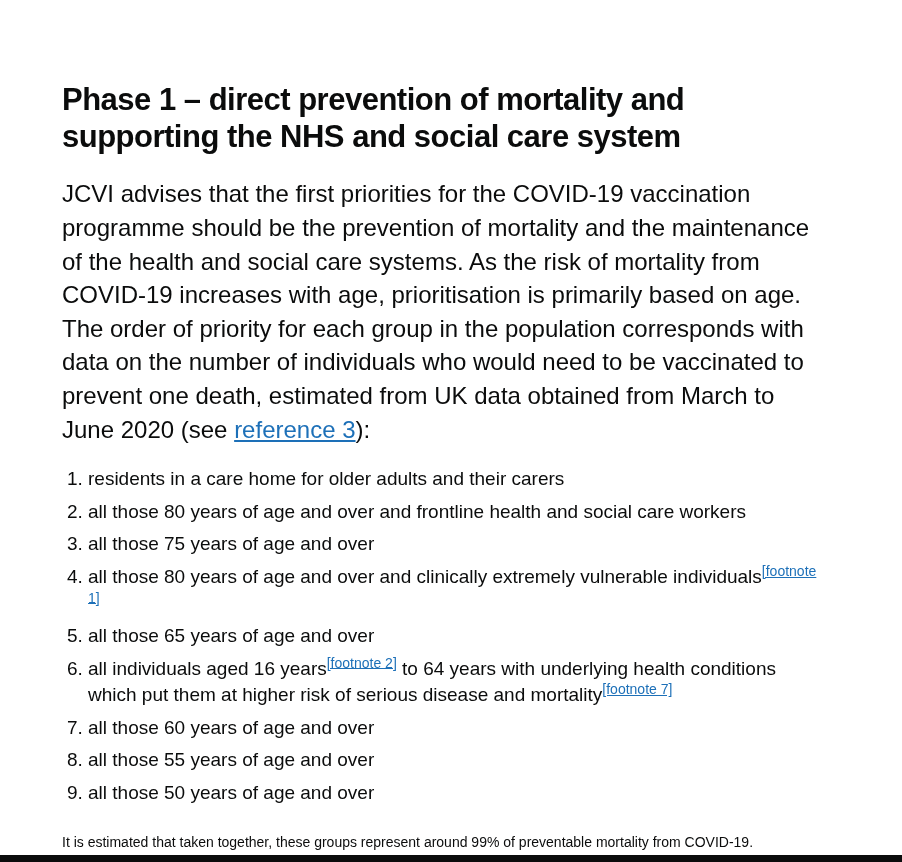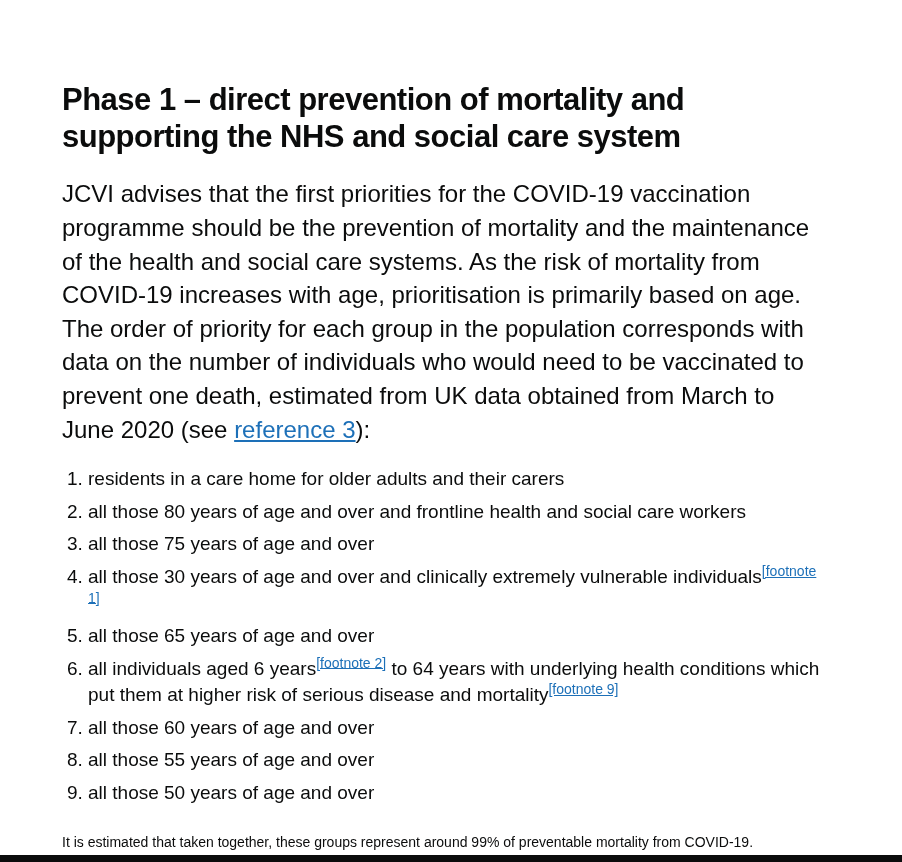--- a/index.html
+++ b/index.html
@@ -94,23 +94,23 @@
 
 
     <h2 class="section-heading">Phase 1 – direct prevention of mortality and supporting the NHS and social care system</h2>
 
     <p class="body-text"><span>JCVI advises that the first priorities for the COVID-19 vaccination programme should be the prevention of mortality and the maintenance of the health and social care systems. As the risk of mortality from COVID-19 increases with age, prioritisation is primarily based on age. The order of priority for each group in the population corresponds with data on the number of individuals who would need to be vaccinated to prevent one death, estimated from UK data obtained from March to June 2020 (see </span><a class="text-link">reference 3</a><span>):</span></p>
 
     <ol class="priority-list">
       <li><span>residents in a care home for older adults and their carers</span></li>
       <li><span>all those 80 years of age and over and frontline health and social care workers</span></li>
       <li><span>all those 75 years of age and over</span></li>
-      <li><span>all those 30 years of age and over and clinically extremely vulnerable individuals</span><sup class="footnote-ref"><a>[footnote 1]</a></sup></li>
+      <li><span>all those 80 years of age and over and clinically extremely vulnerable individuals</span><sup class="footnote-ref"><a>[footnote 1]</a></sup></li>
       <li><span>all those 65 years of age and over</span></li>
-      <li><span>all individuals aged 6 years</span><sup class="footnote-ref"><a>[footnote 2]</a></sup><span> to 64 years with underlying health conditions which put them at higher risk of serious disease and mortality</span><sup class="footnote-ref"><a>[footnote 9]</a></sup></li>
+      <li><span>all individuals aged 16 years</span><sup class="footnote-ref"><a>[footnote 2]</a></sup><span> to 64 years with underlying health conditions which put them at higher risk of serious disease and mortality</span><sup class="footnote-ref"><a>[footnote 7]</a></sup></li>
       <li><span>all those 60 years of age and over</span></li>
       <li><span>all those 55 years of age and over</span></li>
       <li><span>all those 50 years of age and over</span></li>
     </ol>
 
     <p class="closing-text">It is estimated that taken together, these groups represent around 99% of preventable mortality from COVID-19.</p>
 
   </div>
 
   <div class="bottom-border"></div>

